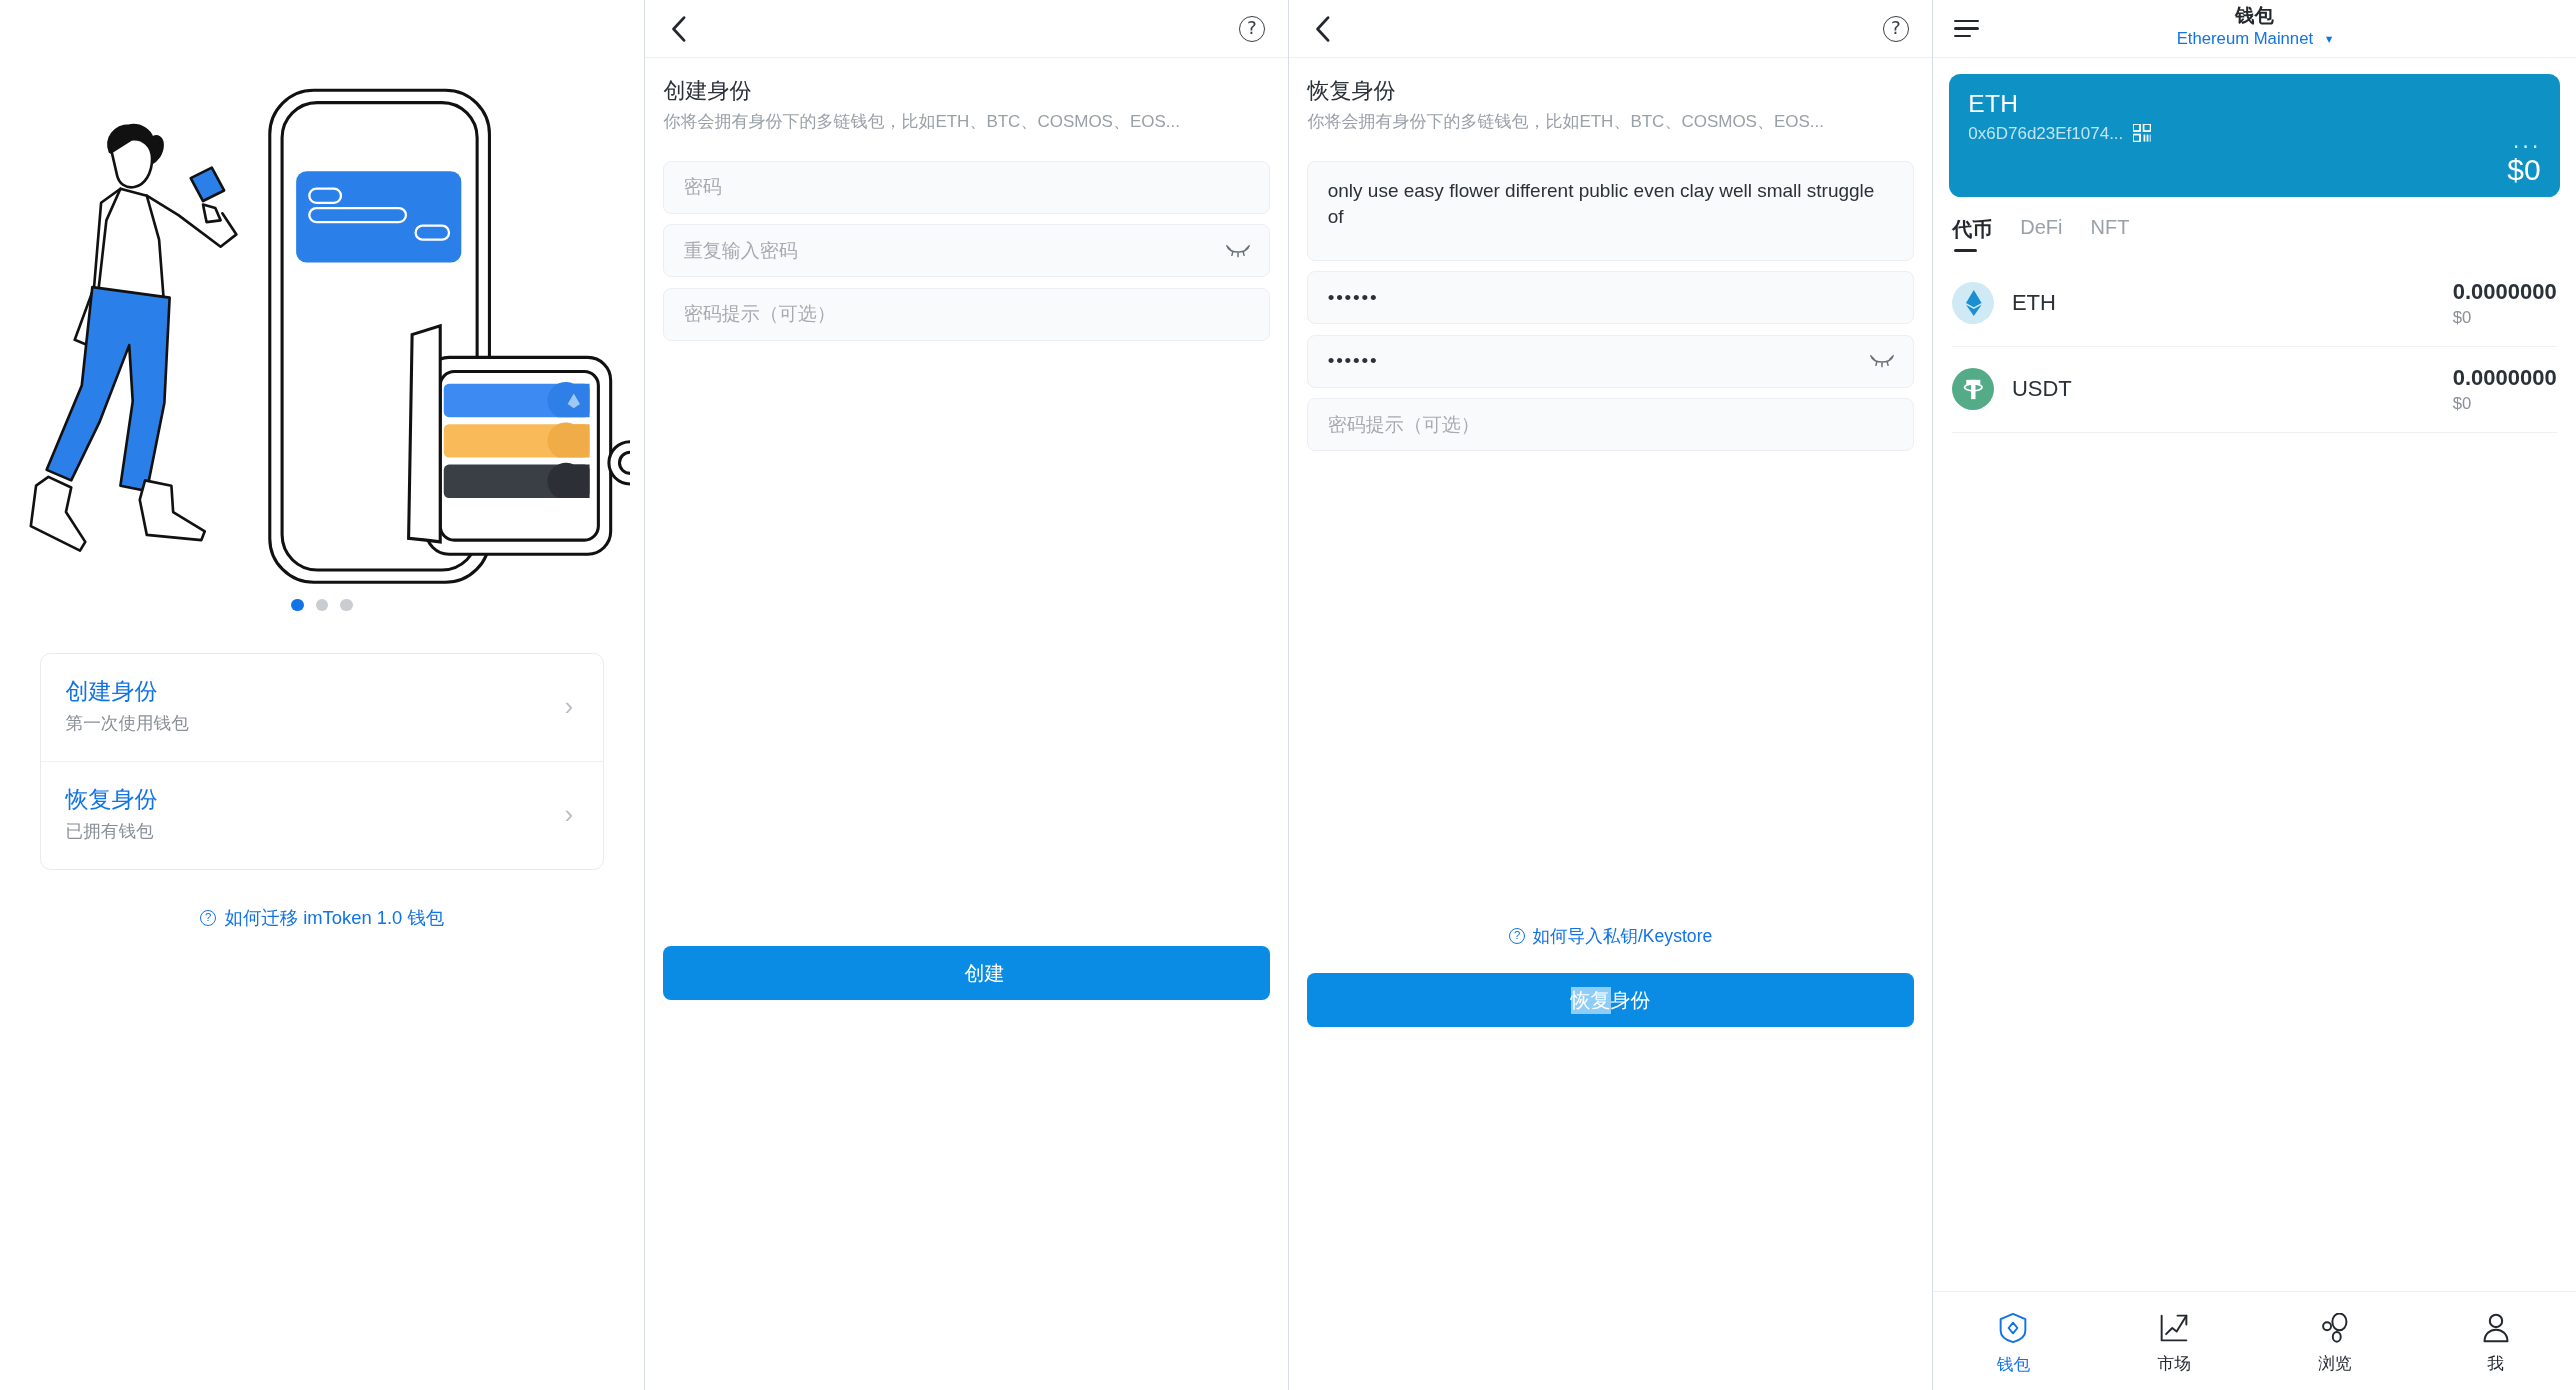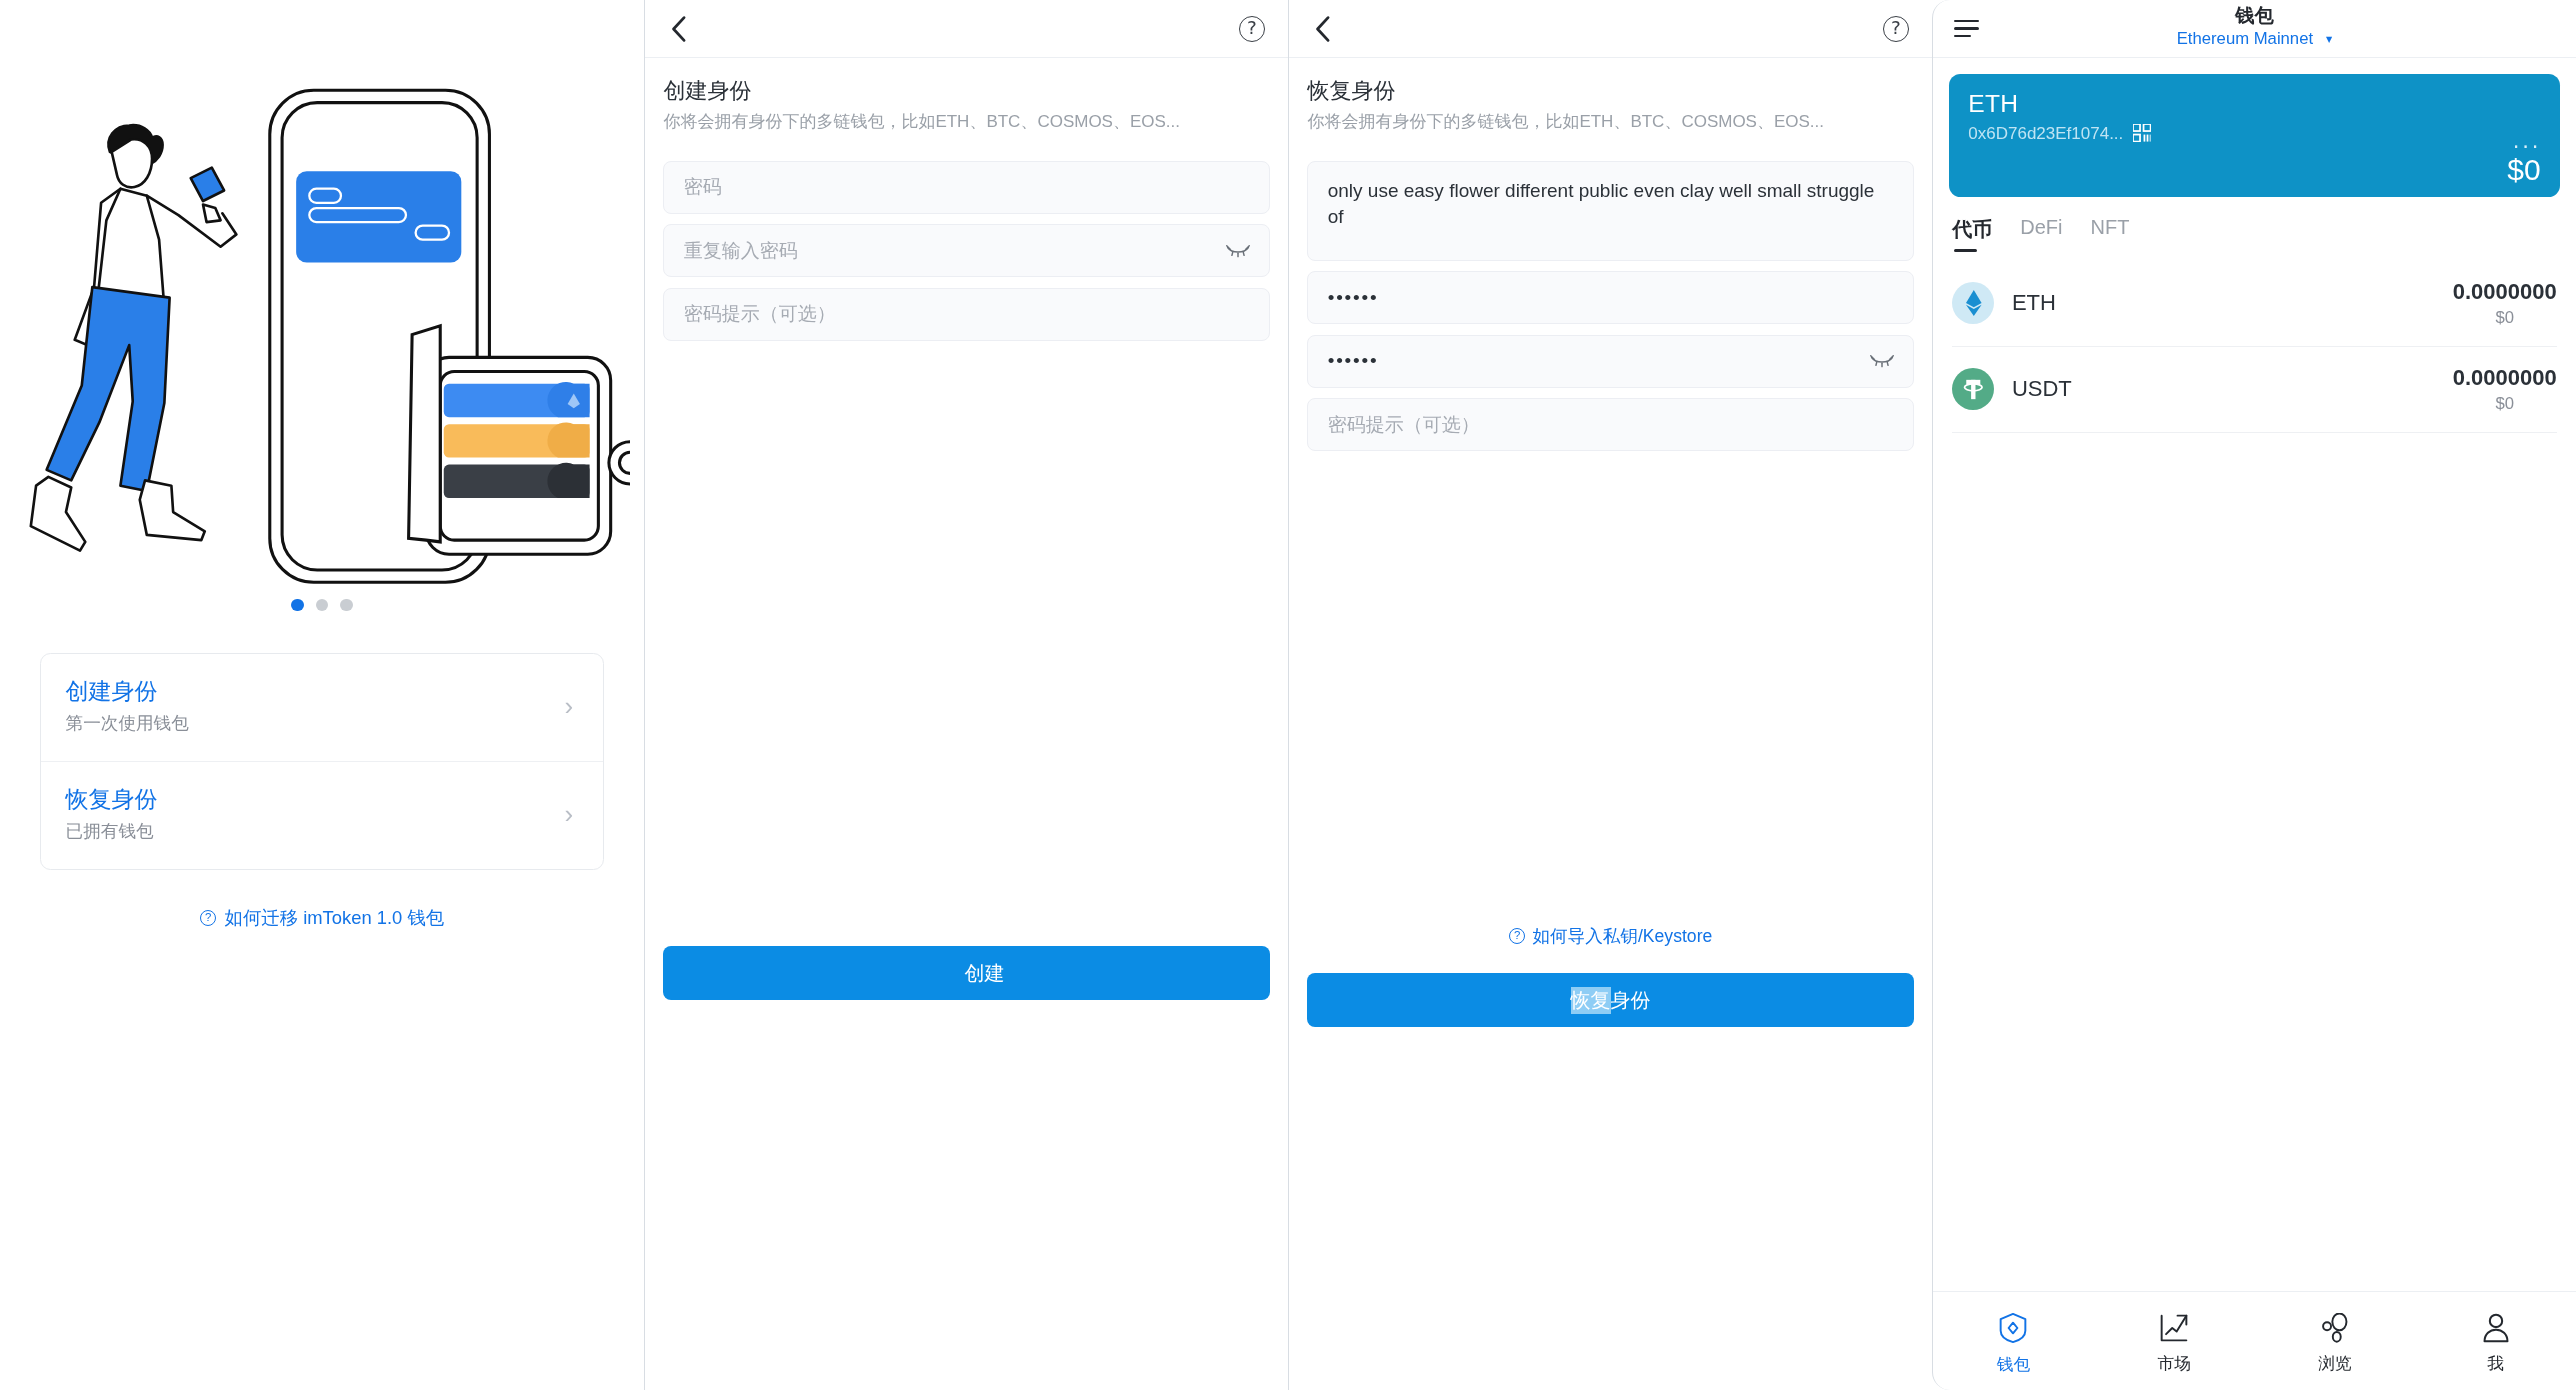--- a/index.html
+++ b/index.html
@@ -113,21 +113,21 @@
     font-family: inherit;
   }
   .keystore-link {
     position: absolute; left: 0; right: 0;
     display: flex; align-items: center; justify-content: center; gap: 7px;
     font-size: 17.6px; color: #1273e6; cursor: pointer;
   }
   .sel-hi { background: #8ecdf5; }
 
   
-  #panel-wallet { width: 644px; display: flex; flex-direction: column; border-radius: 18px; }
+  #panel-wallet { width: 644px; display: flex; flex-direction: column; }
   .w-topbar {
     height: 58px; display: flex; align-items: center;
     padding: 0 21px; border-bottom: 0.9px solid #eceff3;
     position: relative; flex: none;
   }
   .hamburger { width: 26px; display: flex; flex-direction: column; gap: 5.3px; cursor: pointer; }
   .hamburger span { display:block; height: 2.3px; background: #24282e; border-radius: 1.8px; }
   .hamburger span:nth-child(1){ width: 24.6px; }
   .hamburger span:nth-child(2){ width: 24.6px; }
   .hamburger span:nth-child(3){ width: 16.7px; }
@@ -170,21 +170,21 @@
   .token-list { margin: 8.8px 19.3px 0 19.3px; flex: none; }
   .token-row {
     display: flex; align-items: center; gap: 17.6px;
     padding: 16px 0 16px 0; min-height: 86px;
     border-bottom: 0.9px solid #eef0f3;
     cursor: pointer;
   }
   .token-icon { width: 42px; height: 42px; border-radius: 50%; flex: none;
                 display:flex; align-items:center; justify-content:center; }
   .token-name { font-size: 22px; color: #2b3138; flex: 1; }
-  .token-amounts { text-align: center; }
+  .token-amounts { text-align: left; }
   .token-amt { font-size: 22px; color: #2b3138; font-weight: bold; }
   .token-usd { font-size: 16.7px; color: #8a8f98; margin-top: 2.6px; }
 
   .bottom-nav {
     margin-top: auto; height: 99px;
     border-top: 0.9px solid #eceff3;
     display: flex; align-items: center; flex: none;
     padding-top: 5.3px;
   }
   .nav-item {

